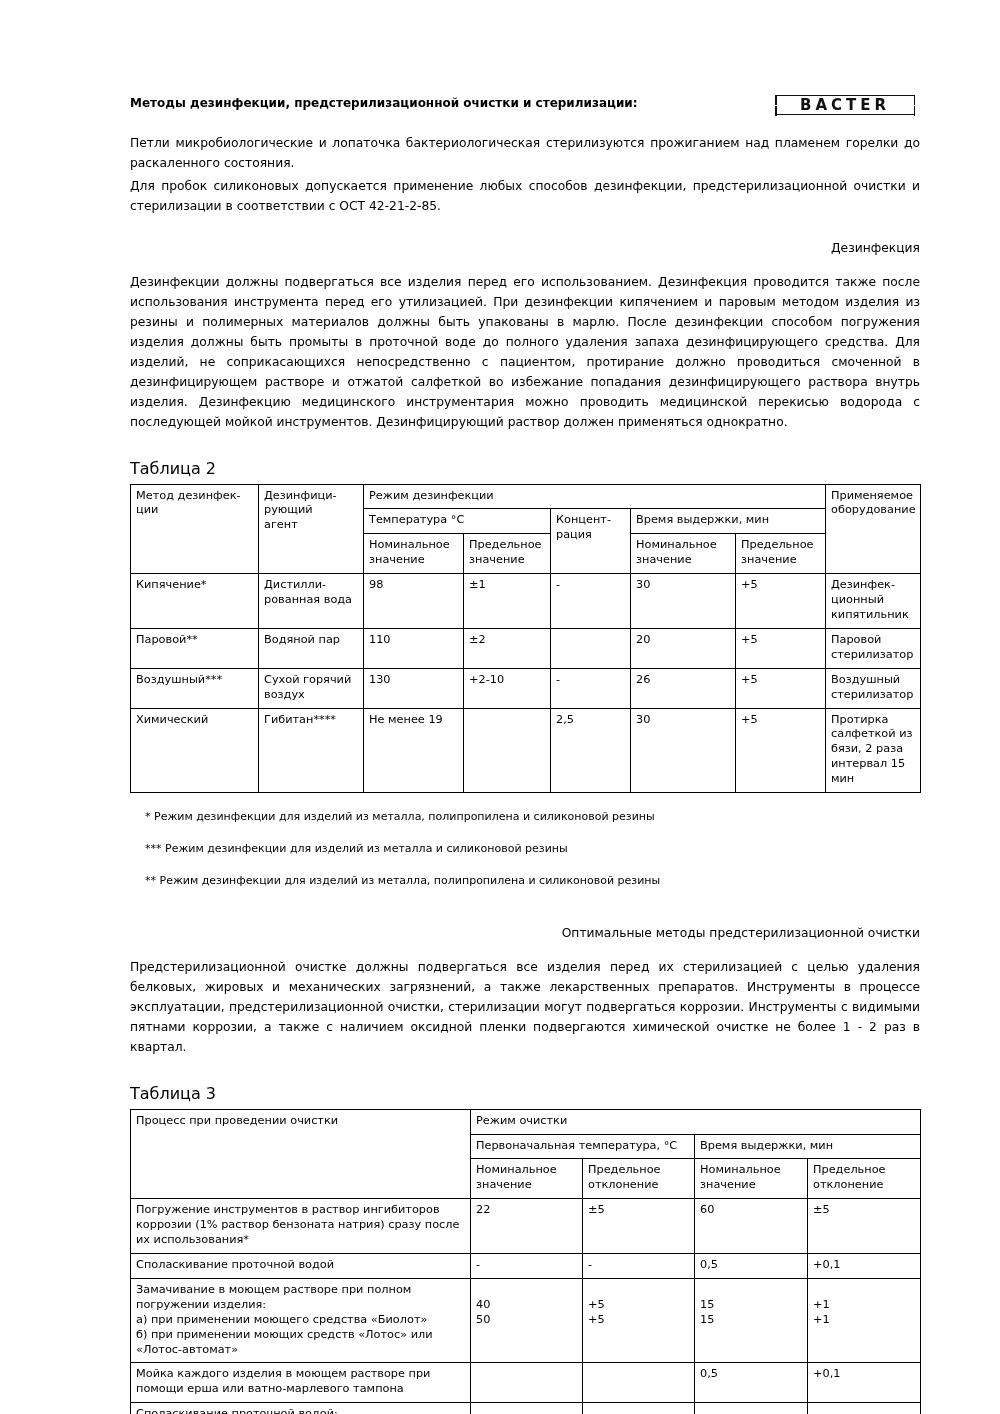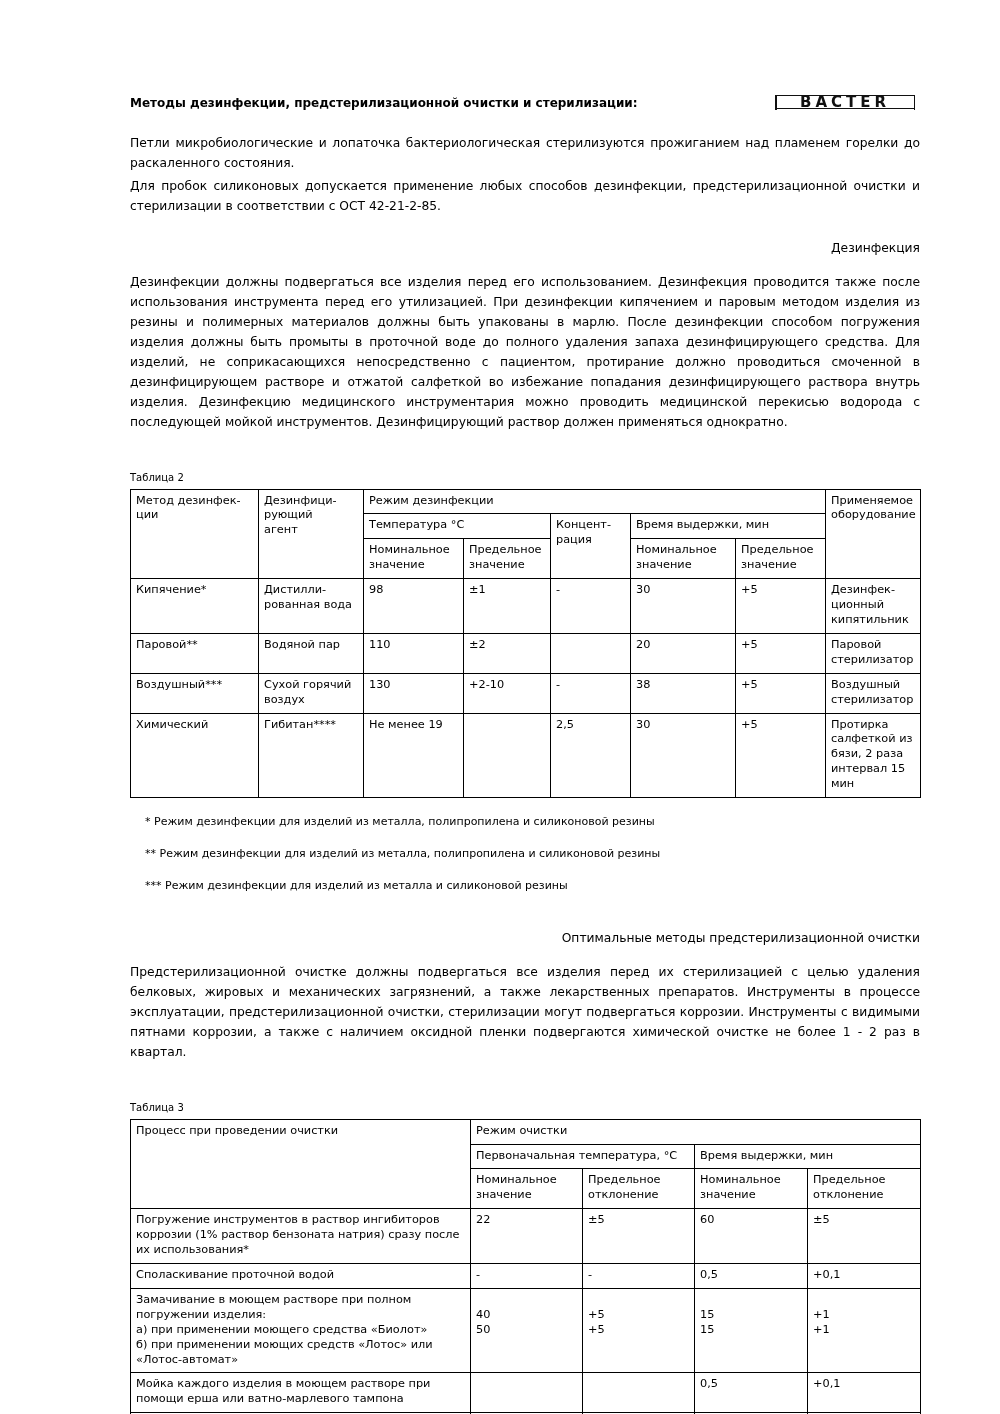--- a/index.html
+++ b/index.html
@@ -33,21 +33,21 @@
   .logo-wrap {
     position: absolute;
     right: 0px;
     top: 0px;
     width: 145px;
     height: 34px;
   }
   .logo-box {
     position: relative;
     width: 140px;
-    height: 14px;
+    height: 20px;
     box-sizing: border-box;
     border-top: 1.5px solid #111;
     border-bottom: 1.5px solid #111;
   }
   .logo-box:before, .logo-box:after {
     content: "";
     position: absolute;
     top: -1.5px;
     height: 10px;
     width: 1.5px;
@@ -94,22 +94,22 @@
   p.plain {
     font-size: 12.3px;
     line-height: 1.62;
     margin: 0;
     text-align: right;
   }
   .spacer-20 { height: 20px; }
   .spacer-14 { height: 14px; }
 
   .table-caption {
-    font-size: 10px;
-    margin: 16px 0 6px 0;
+    font-size: 16px;
+    margin: 3px 0 6px 0;
   }
 
   
   table.doc-table {
     border-collapse: collapse;
     width: 100%;
     font-size: 11.3px;
     line-height: 1.32;
     table-layout: fixed;
   }
@@ -222,21 +222,21 @@
           <td style="white-space:pre-line">Паровой
 стерилизатор</td>
         </tr>
         <tr style="height:38px">
           <td>Воздушный***</td>
           <td style="white-space:pre-line">Сухой горячий
 воздух</td>
           <td class="c">130</td>
           <td>+2-10</td>
           <td>-</td>
-          <td>38</td>
+          <td>26</td>
           <td>+5</td>
           <td style="white-space:pre-line">Воздушный
 стерилизатор</td>
         </tr>
         <tr class="tall-cell">
           <td>Химический</td>
           <td style="white-space:pre-line">Гибитан****</td>
           <td>Не менее 19</td>
           <td></td>
           <td>2,5</td>
@@ -246,22 +246,22 @@
 салфеткой из
 бязи, 2 раза
 интервал 15
 мин</td>
         </tr>
       </tbody>
     </table>
 
     <div class="notes">
       <div>* Режим дезинфекции для изделий из металла, полипропилена и силиконовой резины</div>
+      <div>*** Режим дезинфекции для изделий из металла и силиконовой резины</div>
       <div>** Режим дезинфекции для изделий из металла, полипропилена и силиконовой резины</div>
-      <div>*** Режим дезинфекции для изделий из металла и силиконовой резины</div>
     </div>
 
     <div class="spacer-20"></div>
     <p class="plain">Оптимальные методы предстерилизационной очистки</p>
     <div class="spacer-14"></div>
     <p class="para">Предстерилизационной очистке должны подвергаться все изделия перед их стерилизацией с целью удаления белковых, жировых и механических загрязнений, а также лекарственных препаратов. Инструменты в процессе эксплуатации, предстерилизационной очистки, стерилизации могут подвергаться коррозии. Инструменты с видимыми пятнами коррозии, а также с наличием оксидной пленки подвергаются химической очистке не более 1 - 2 раз в квартал.</p>
 
     <div class="spacer-20"></div>
     <p class="table-caption">Таблица 3</p>
 

